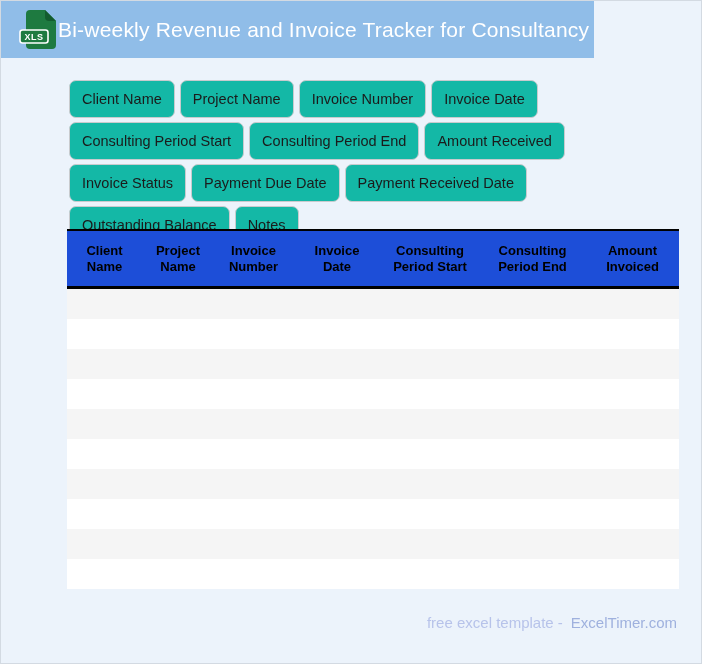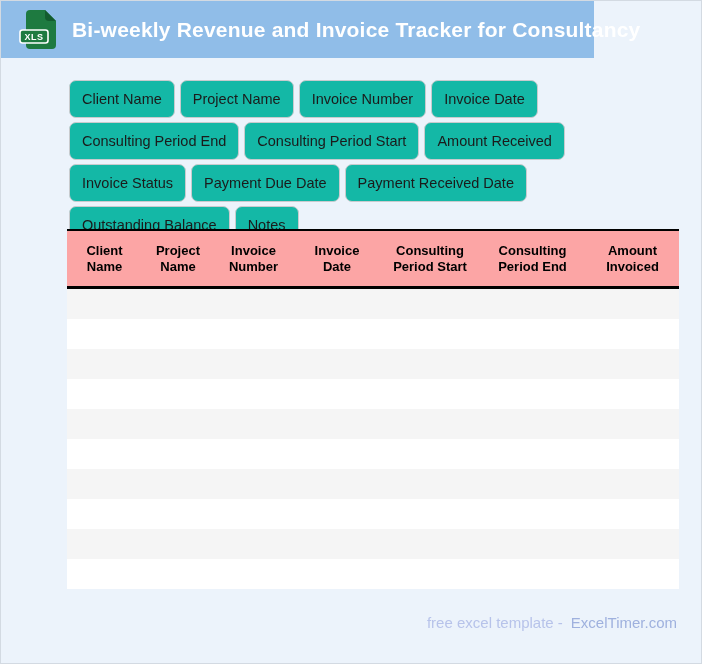--- a/index.html
+++ b/index.html
@@ -13,26 +13,25 @@
     font-family: "Liberation Sans", sans-serif;
   }
 
   
   .banner {
     position: absolute; top: 0; left: 0;
     width: 593px; height: 57px;
     background: #90bde8;
     display: flex; align-items: center;
     padding-left: 17px; box-sizing: border-box;
-    gap: 14px;
   }
   .banner-title {
     color: #ffffff;
     font-size: 21px;
-    font-weight: 700;
+    font-weight: 400;
     letter-spacing: 0.2px;
     white-space: nowrap;
   }
   .xls-icon { flex: 0 0 auto; overflow: visible; }
 
   
   .chips {
     position: absolute; left: 68px; top: 79px;
     display: flex; flex-direction: column; gap: 4px;
   }
@@ -62,21 +61,21 @@
   .sheet thead th {
     height: 55px;
     vertical-align: middle;
     text-align: center;
     font-size: 13px;
     font-weight: bold;
     color: #000000;
     line-height: 16px;
     padding: 0 4px;
     border-bottom: 3px solid #000000;
-    background: #fca5a5;
+    background: #1d4ed8;
   }
   .sheet tbody td { height: 30px; padding: 0; }
   .sheet tbody tr:nth-child(odd)  td { background: #f5f5f5; }
   .sheet tbody tr:nth-child(even) td { background: #ffffff; }
 
   
   .footer {
     position: absolute; top: 612px; right: 24px;
     font-size: 15px;
     line-height: 20px;
@@ -102,22 +101,22 @@
 </div>
 
 <div class="chips">
     <div class="chip-row">
       <button class="chip">Client Name</button>
       <button class="chip">Project Name</button>
       <button class="chip">Invoice Number</button>
       <button class="chip">Invoice Date</button>
     </div>
     <div class="chip-row">
+      <button class="chip">Consulting Period Start</button>
       <button class="chip">Consulting Period End</button>
-      <button class="chip">Consulting Period Start</button>
       <button class="chip">Amount Received</button>
     </div>
     <div class="chip-row">
       <button class="chip">Invoice Status</button>
       <button class="chip">Payment Due Date</button>
       <button class="chip">Payment Received Date</button>
     </div>
     <div class="chip-row">
       <button class="chip">Outstanding Balance</button>
       <button class="chip">Notes</button>

